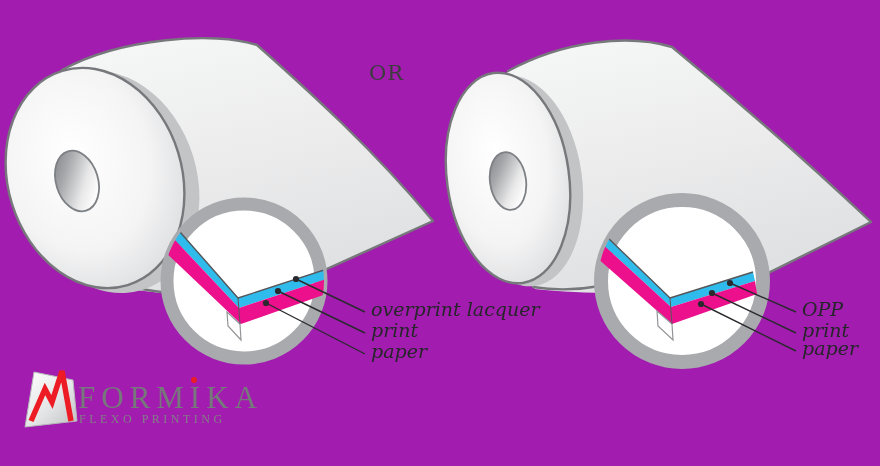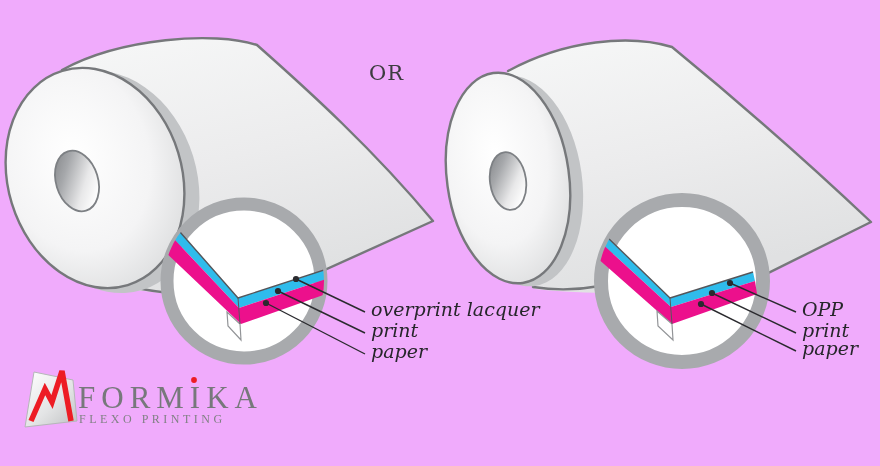--- a/index.html
+++ b/index.html
@@ -1,16 +1,16 @@
 <!DOCTYPE html>
 <html><head>
 <meta charset="utf-8">
 <style>
   html,body{margin:0;padding:0;background:#ffffff;}
-  .stage{position:relative;width:880px;height:466px;background:#f0abfc;overflow:hidden;}
+  .stage{position:relative;width:880px;height:466px;background:#a21caf;overflow:hidden;}
   svg{display:block;}
   .layer-label{font-family:"DejaVu Serif",serif;font-style:italic;font-size:19px;fill:#26262a;}
   .or-label{font-family:"DejaVu Serif",serif;font-size:21px;fill:#3c3c3f;letter-spacing:1px;}
   .brand{font-family:"Liberation Serif",serif;font-size:31px;letter-spacing:6px;fill:#77787b;}
   .tagline{font-family:"Liberation Serif",serif;font-size:12px;letter-spacing:3.5px;fill:#808184;}
   .roll-outline{fill:none;stroke:#76787b;stroke-width:2.4;stroke-linecap:round;stroke-linejoin:round;}
   .callout-line{stroke:#2a2a2e;stroke-width:1.4;}
   .callout-dot{fill:#2a2a2e;}
   .edge-line{fill:none;stroke:#55565a;stroke-width:1.4;stroke-linejoin:round;}
   .seam{stroke:#58595b;stroke-width:1;}

